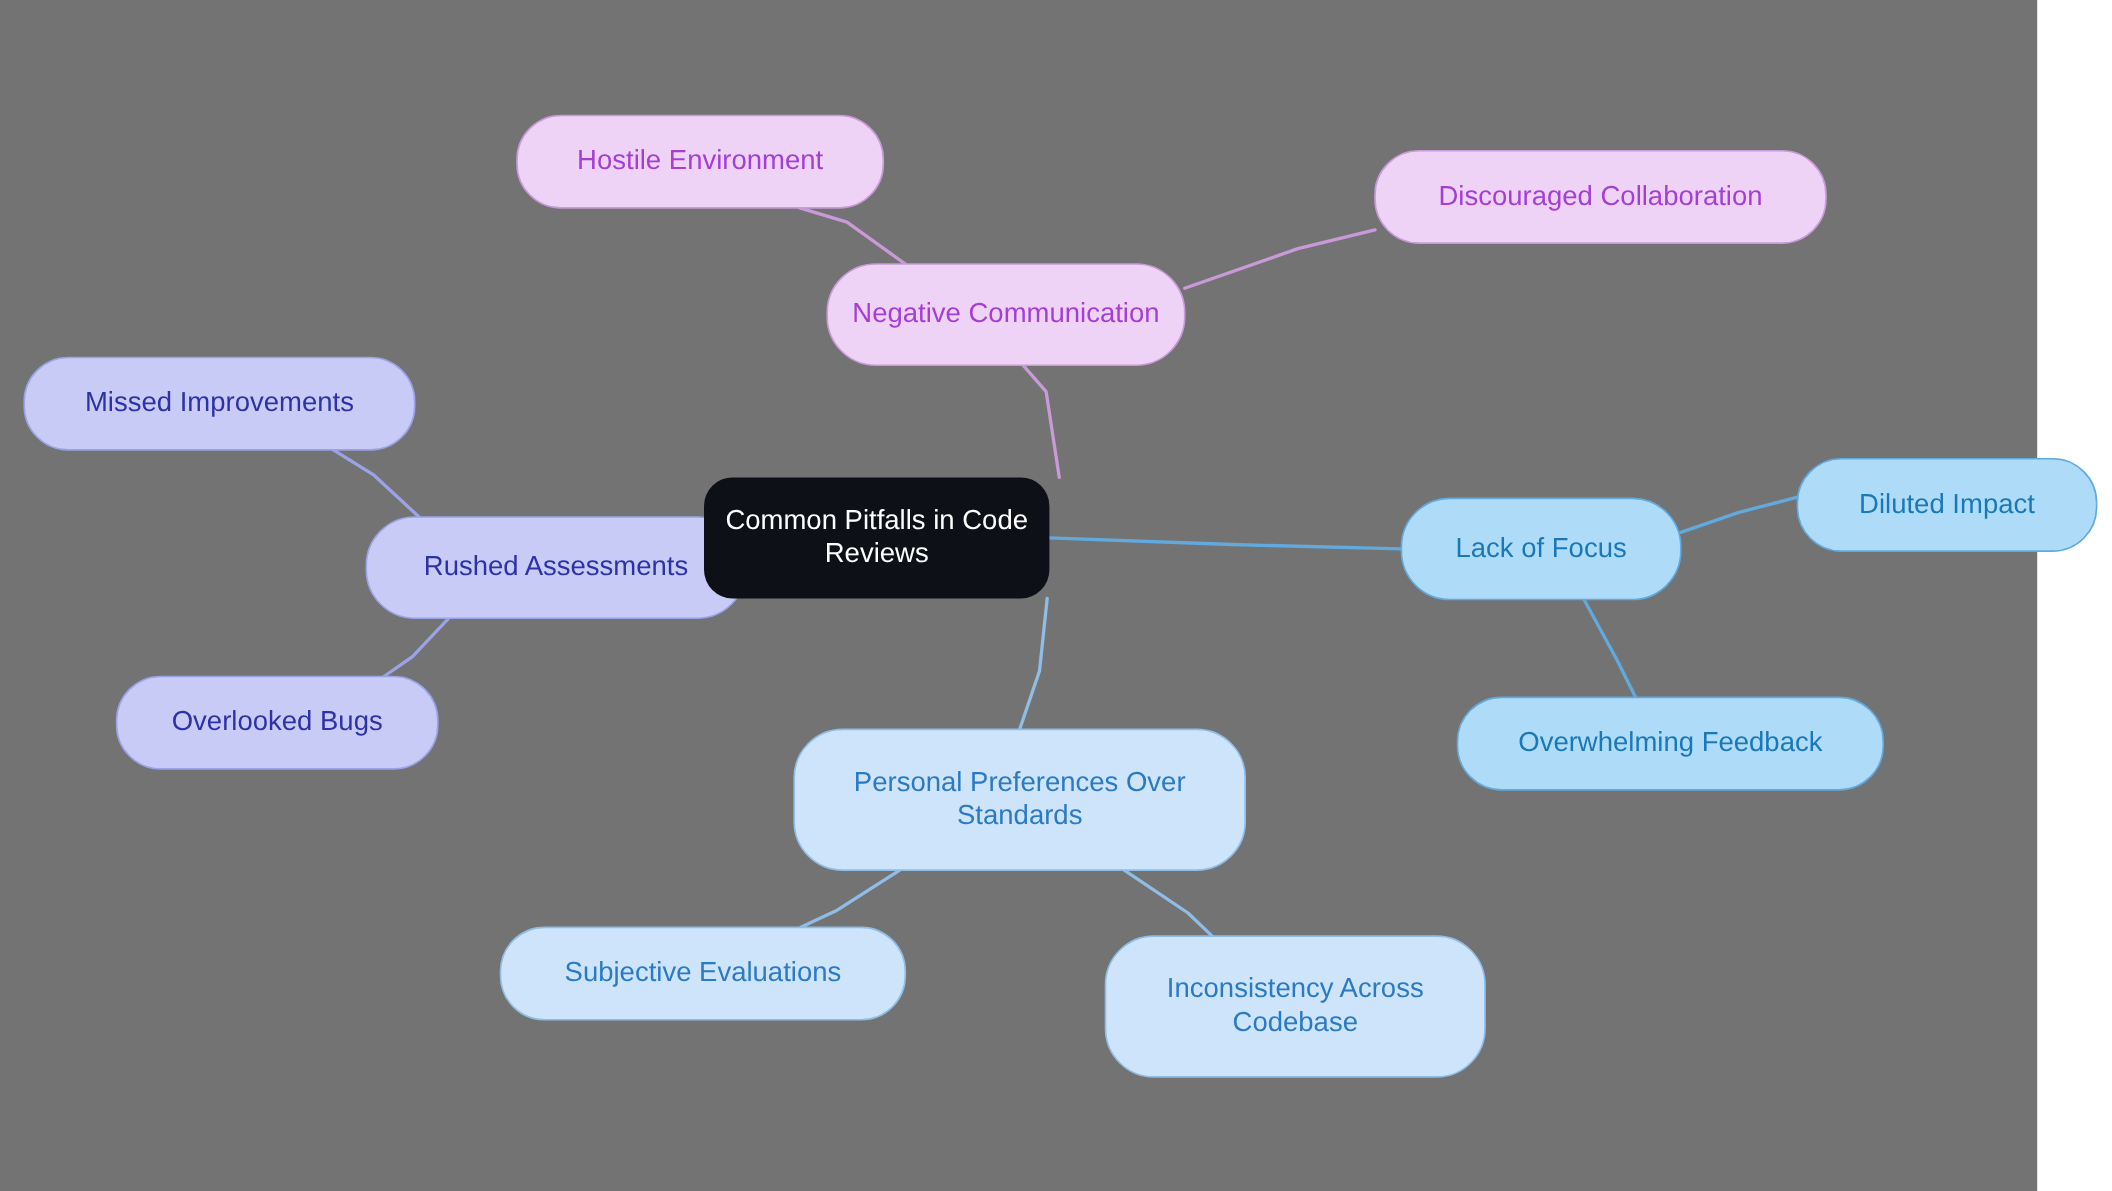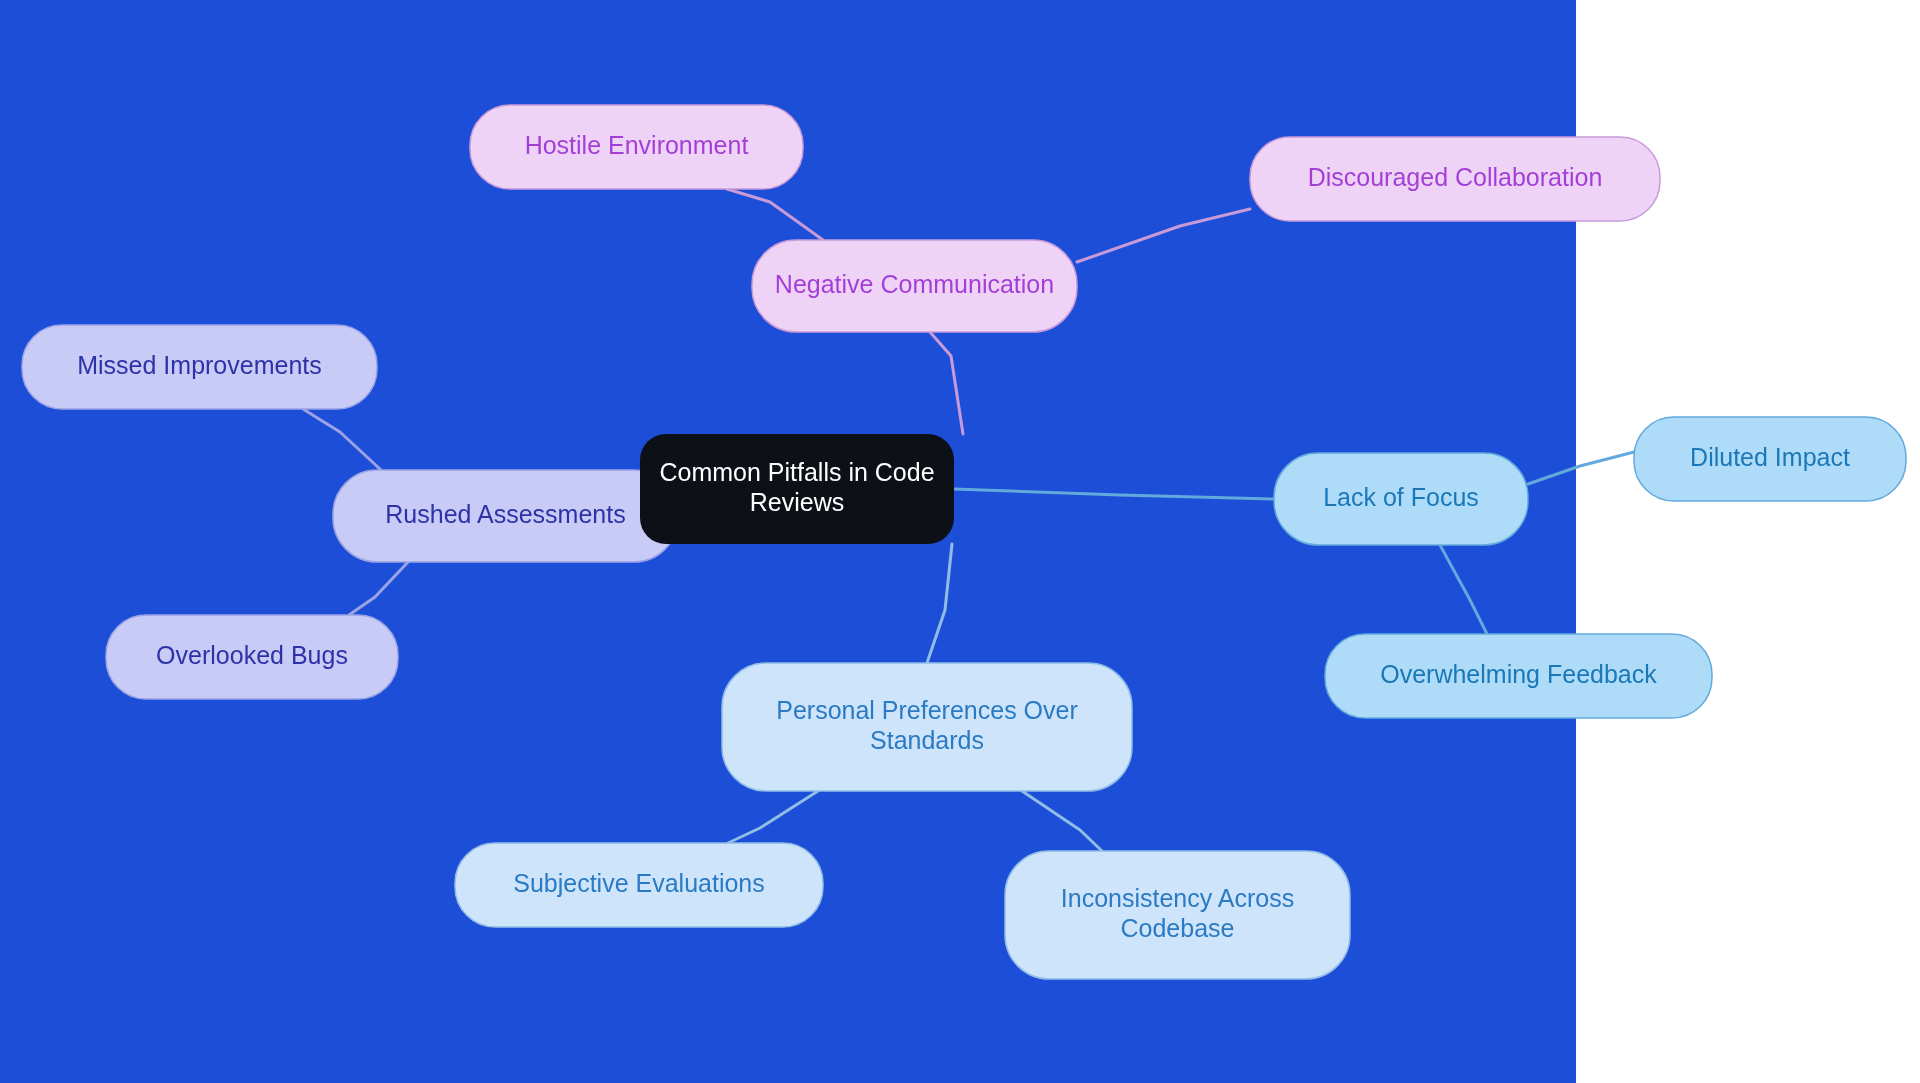--- a/index.html
+++ b/index.html
@@ -9,23 +9,23 @@
     background: #ffffff;
   }
   body {
     width: 1920px;
     height: 1083px;
     overflow: hidden;
     font-family: "Liberation Sans", sans-serif;
   }
   #mindmap-root {
     position: relative;
-    width: 1576px;
+    width: 1852px;
     height: 1083px;
-    background: #1d4ed8;
+    background: #737373;
   }
   svg.mm-canvas {
     position: absolute;
     top: 0;
     left: 0;
     width: 1920px;
     height: 1083px;
     display: block;
   }
   .mm-edge {

